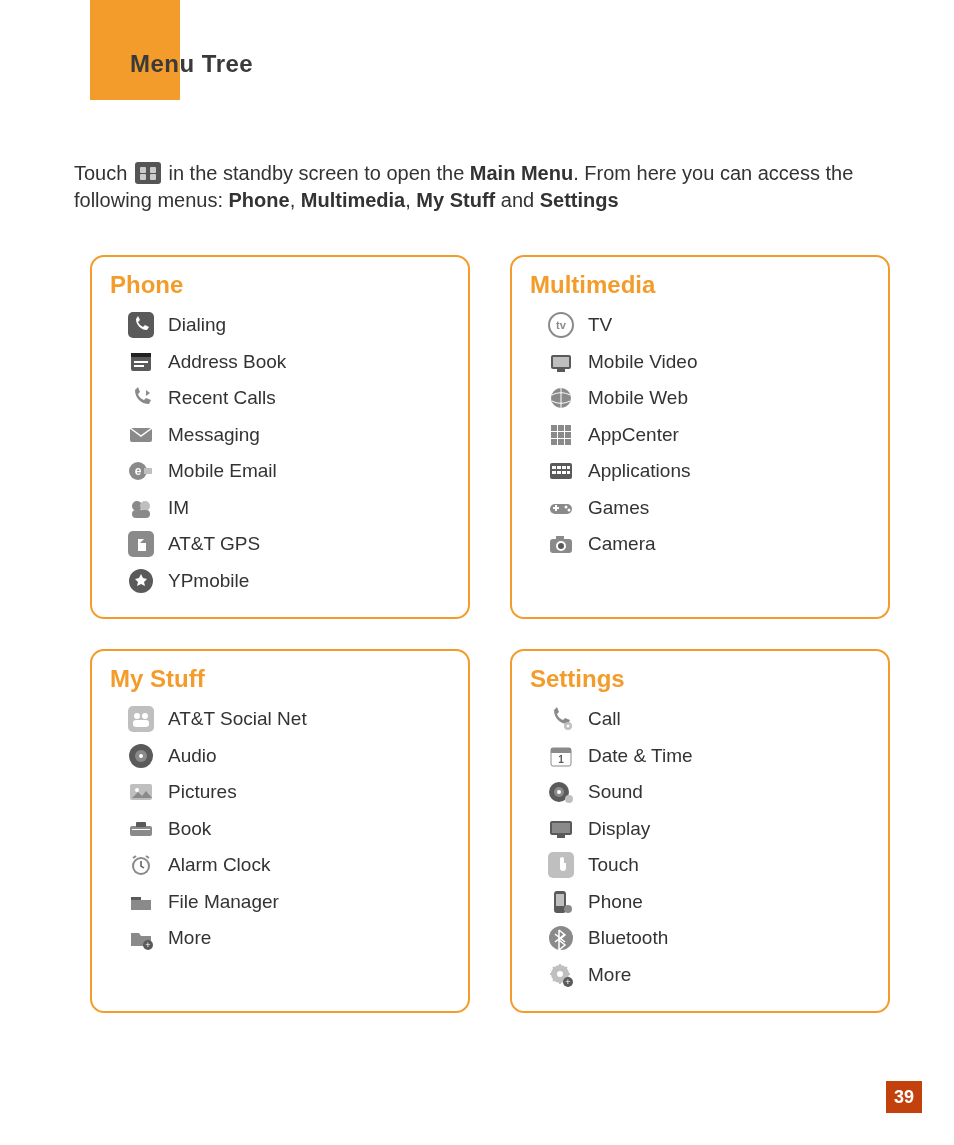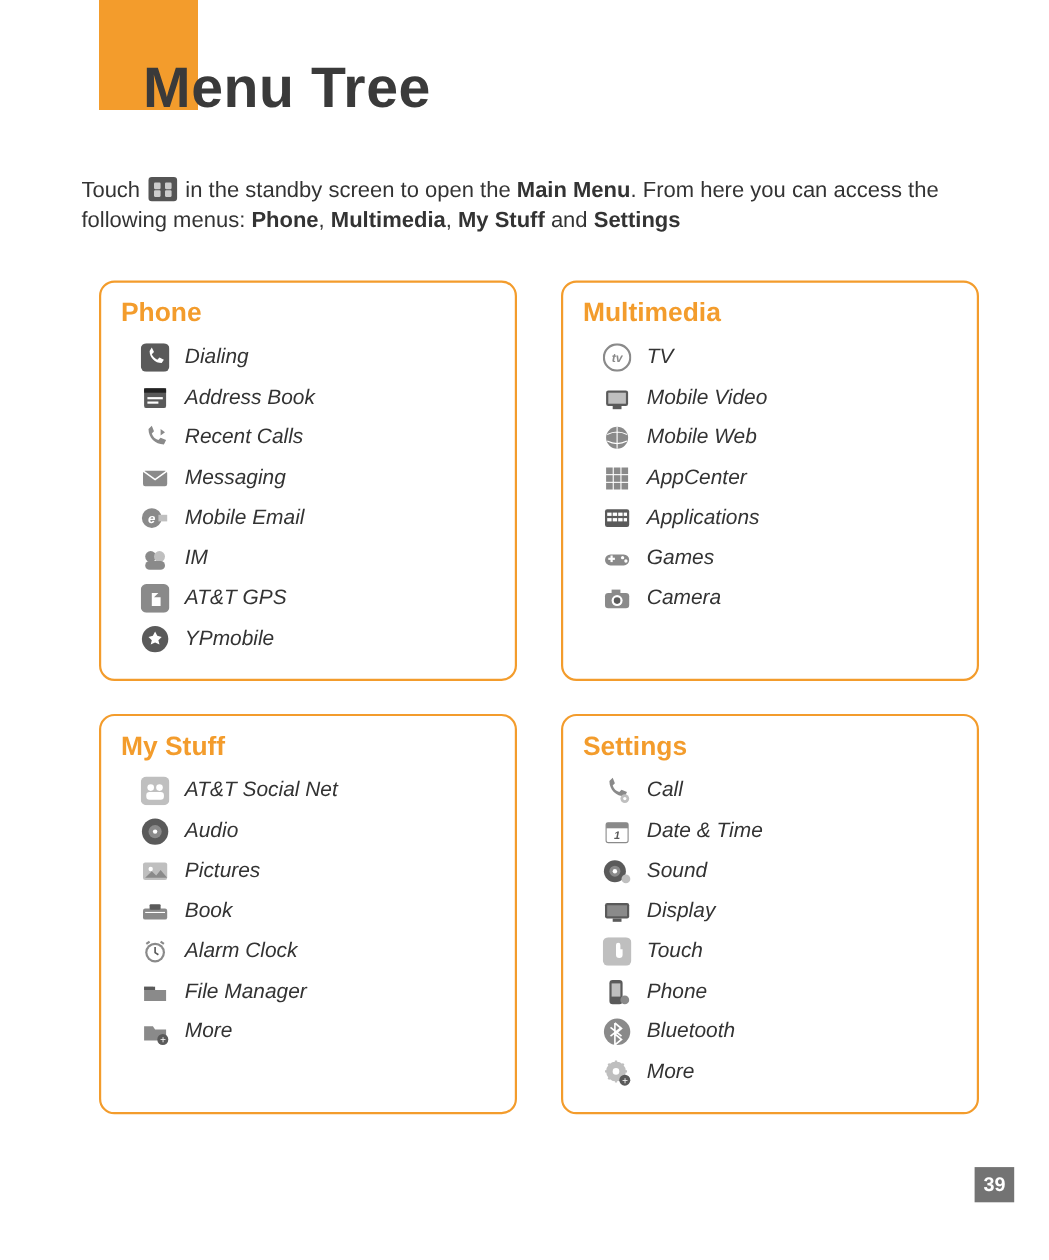--- a/index.html
+++ b/index.html
@@ -16,21 +16,21 @@
     left:90px;
     top:0;
     width:90px;
     height:100px;
     background:#f39c2c;
   }
   .page-title{
     position:absolute;
     left:130px;
     top:50px;
-    font-size:52px;
+    font-size:24px;
     font-weight:700;
     color:#3a3a3a;
     font-family:Arial,Helvetica,sans-serif;
     letter-spacing:0.5px;
   }
   .intro{
     position:absolute;
     left:74px;
     top:160px;
     width:780px;
@@ -89,41 +89,40 @@
   }
   .card li{
     display:flex;
     align-items:center;
     gap:14px;
     font-size:19px;
     font-weight:300;
     color:#333;
     padding:4px 0;
     line-height:1.5;
-    font-style:italic;
   }
   .ico{
     width:26px;
     height:26px;
     flex:0 0 26px;
     display:flex;
     align-items:center;
     justify-content:center;
     font-size:15px;
     color:#fff;
     border-radius:5px;
   }
   .ico svg{display:block;}
   .page-number{
     position:absolute;
     right:32px;
-    bottom:52px;
+    bottom:32px;
     width:36px;
     height:32px;
-    background:#737373;
+    background:#c2410c;
     color:#fff;
     font-size:18px;
     font-weight:700;
     display:flex;
     align-items:center;
     justify-content:center;
     font-family:Arial,Helvetica,sans-serif;
   }
 </style>
 </head>

